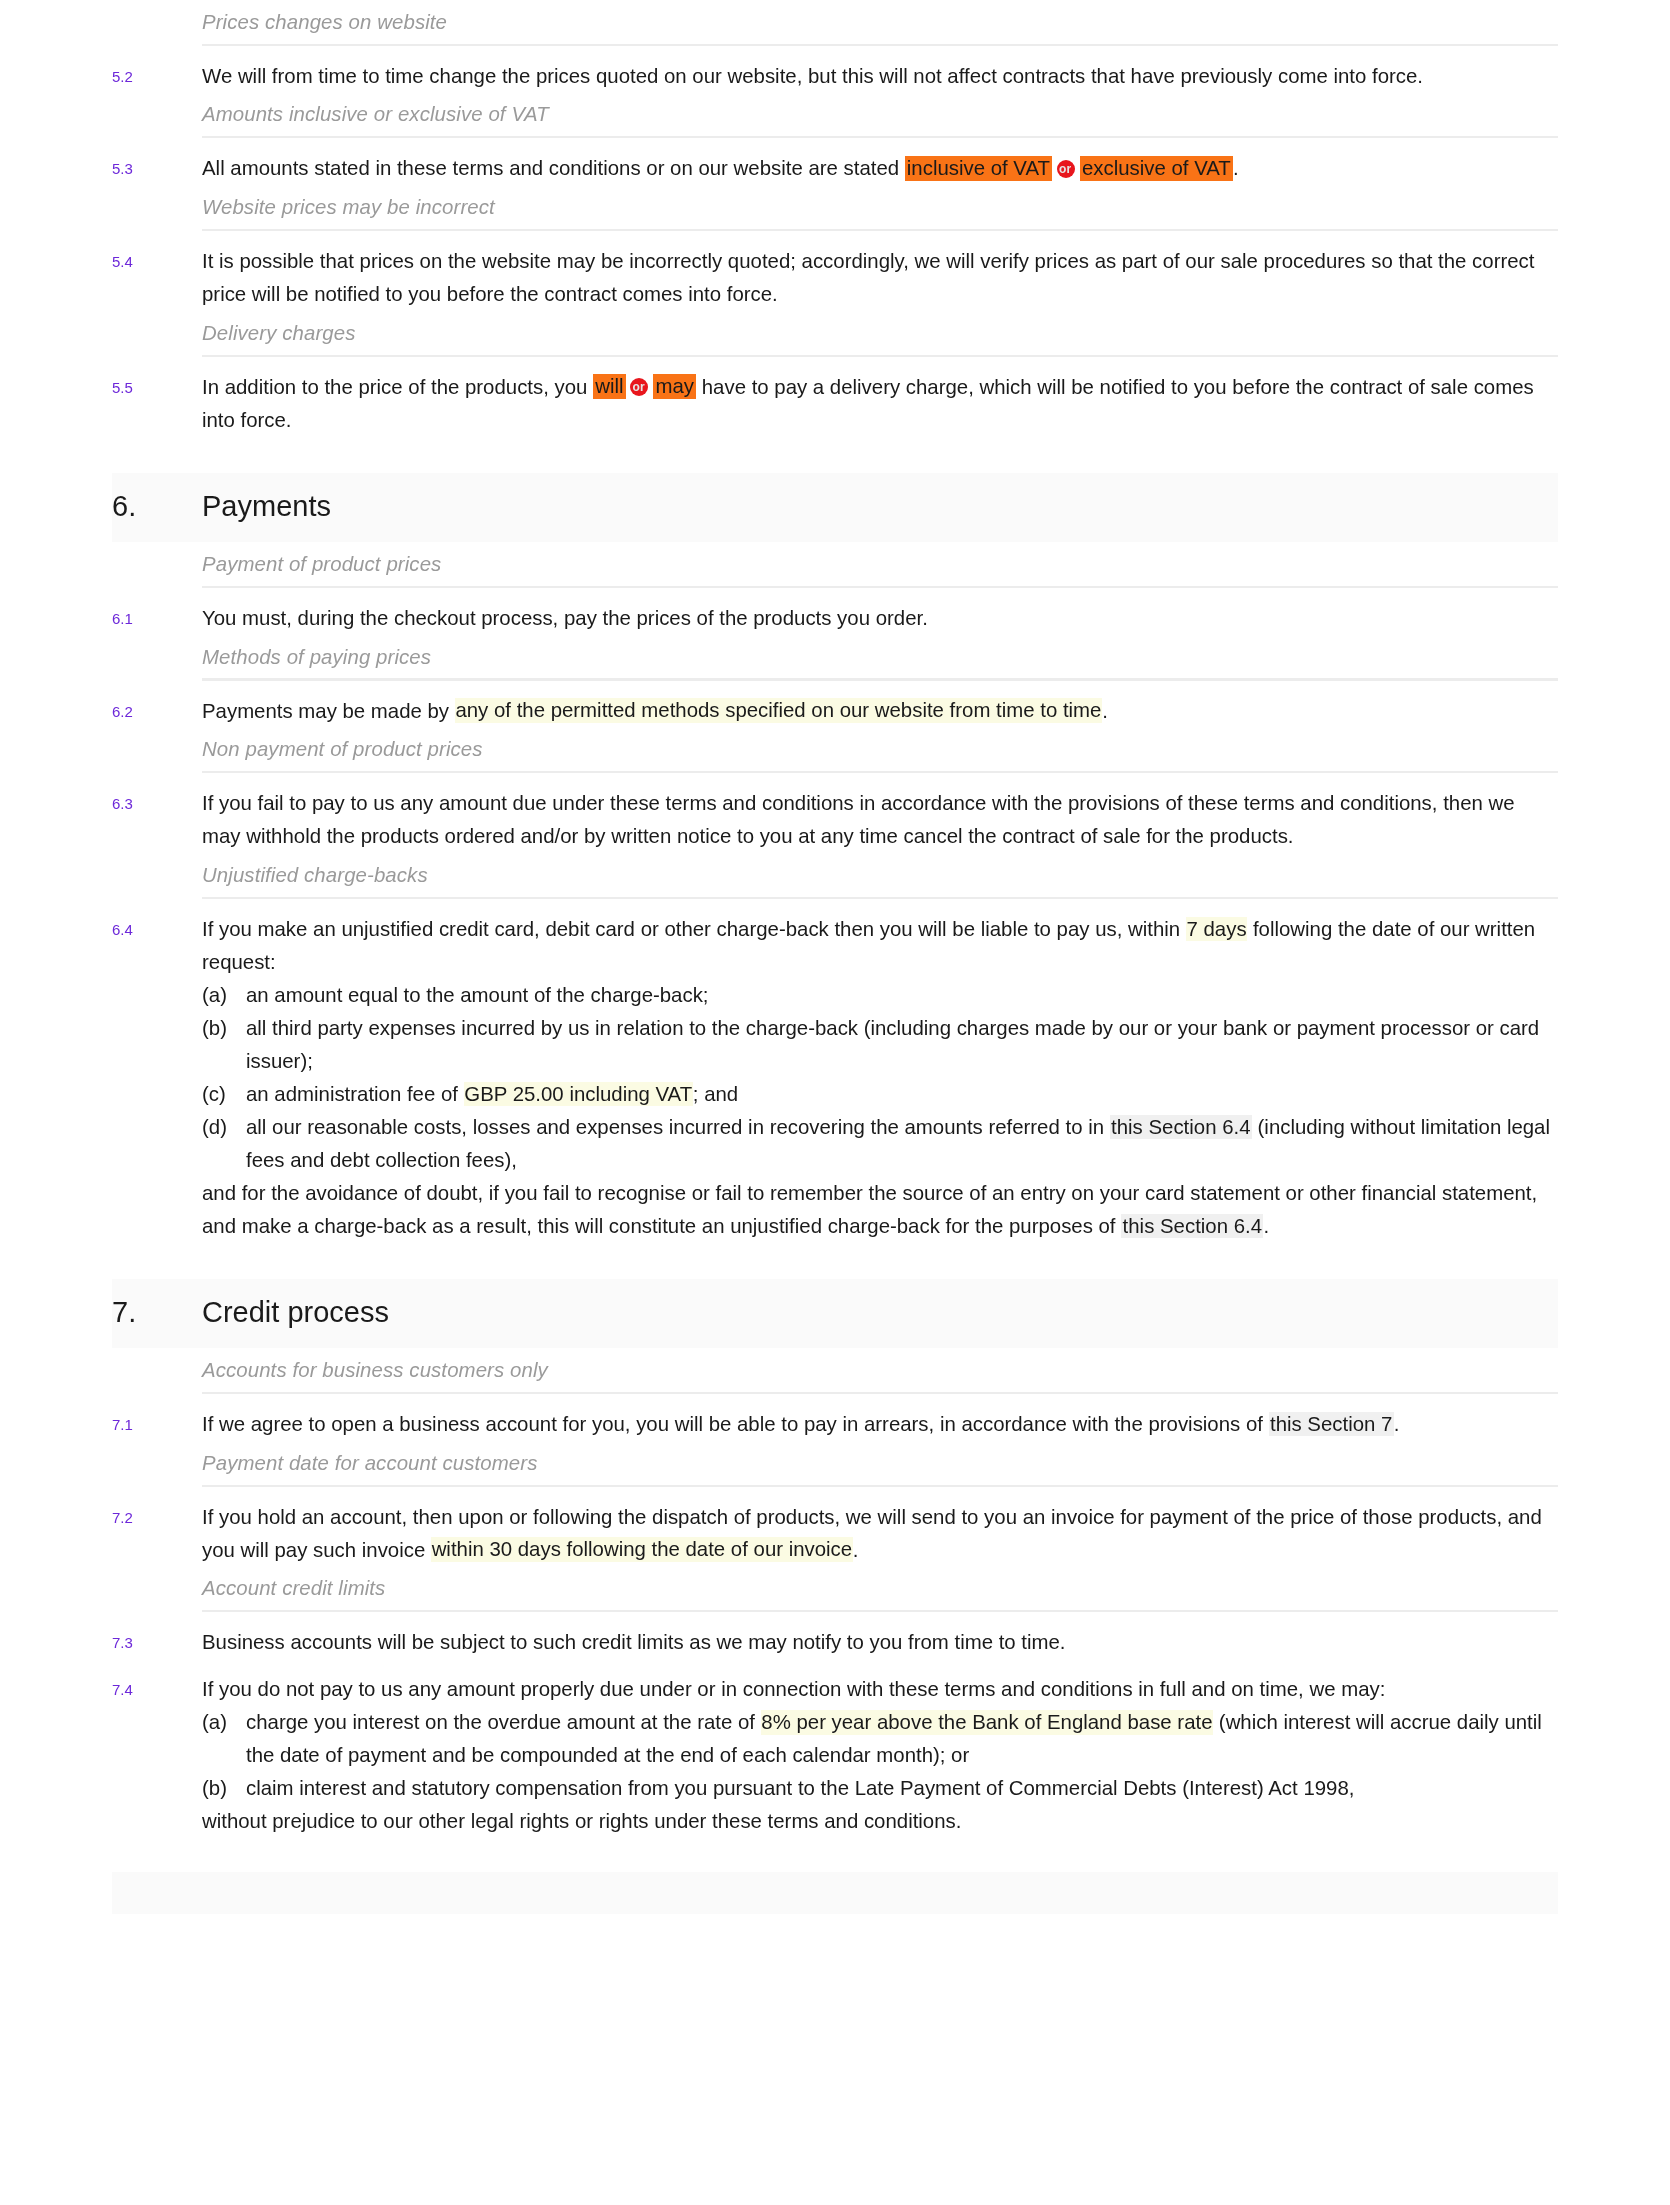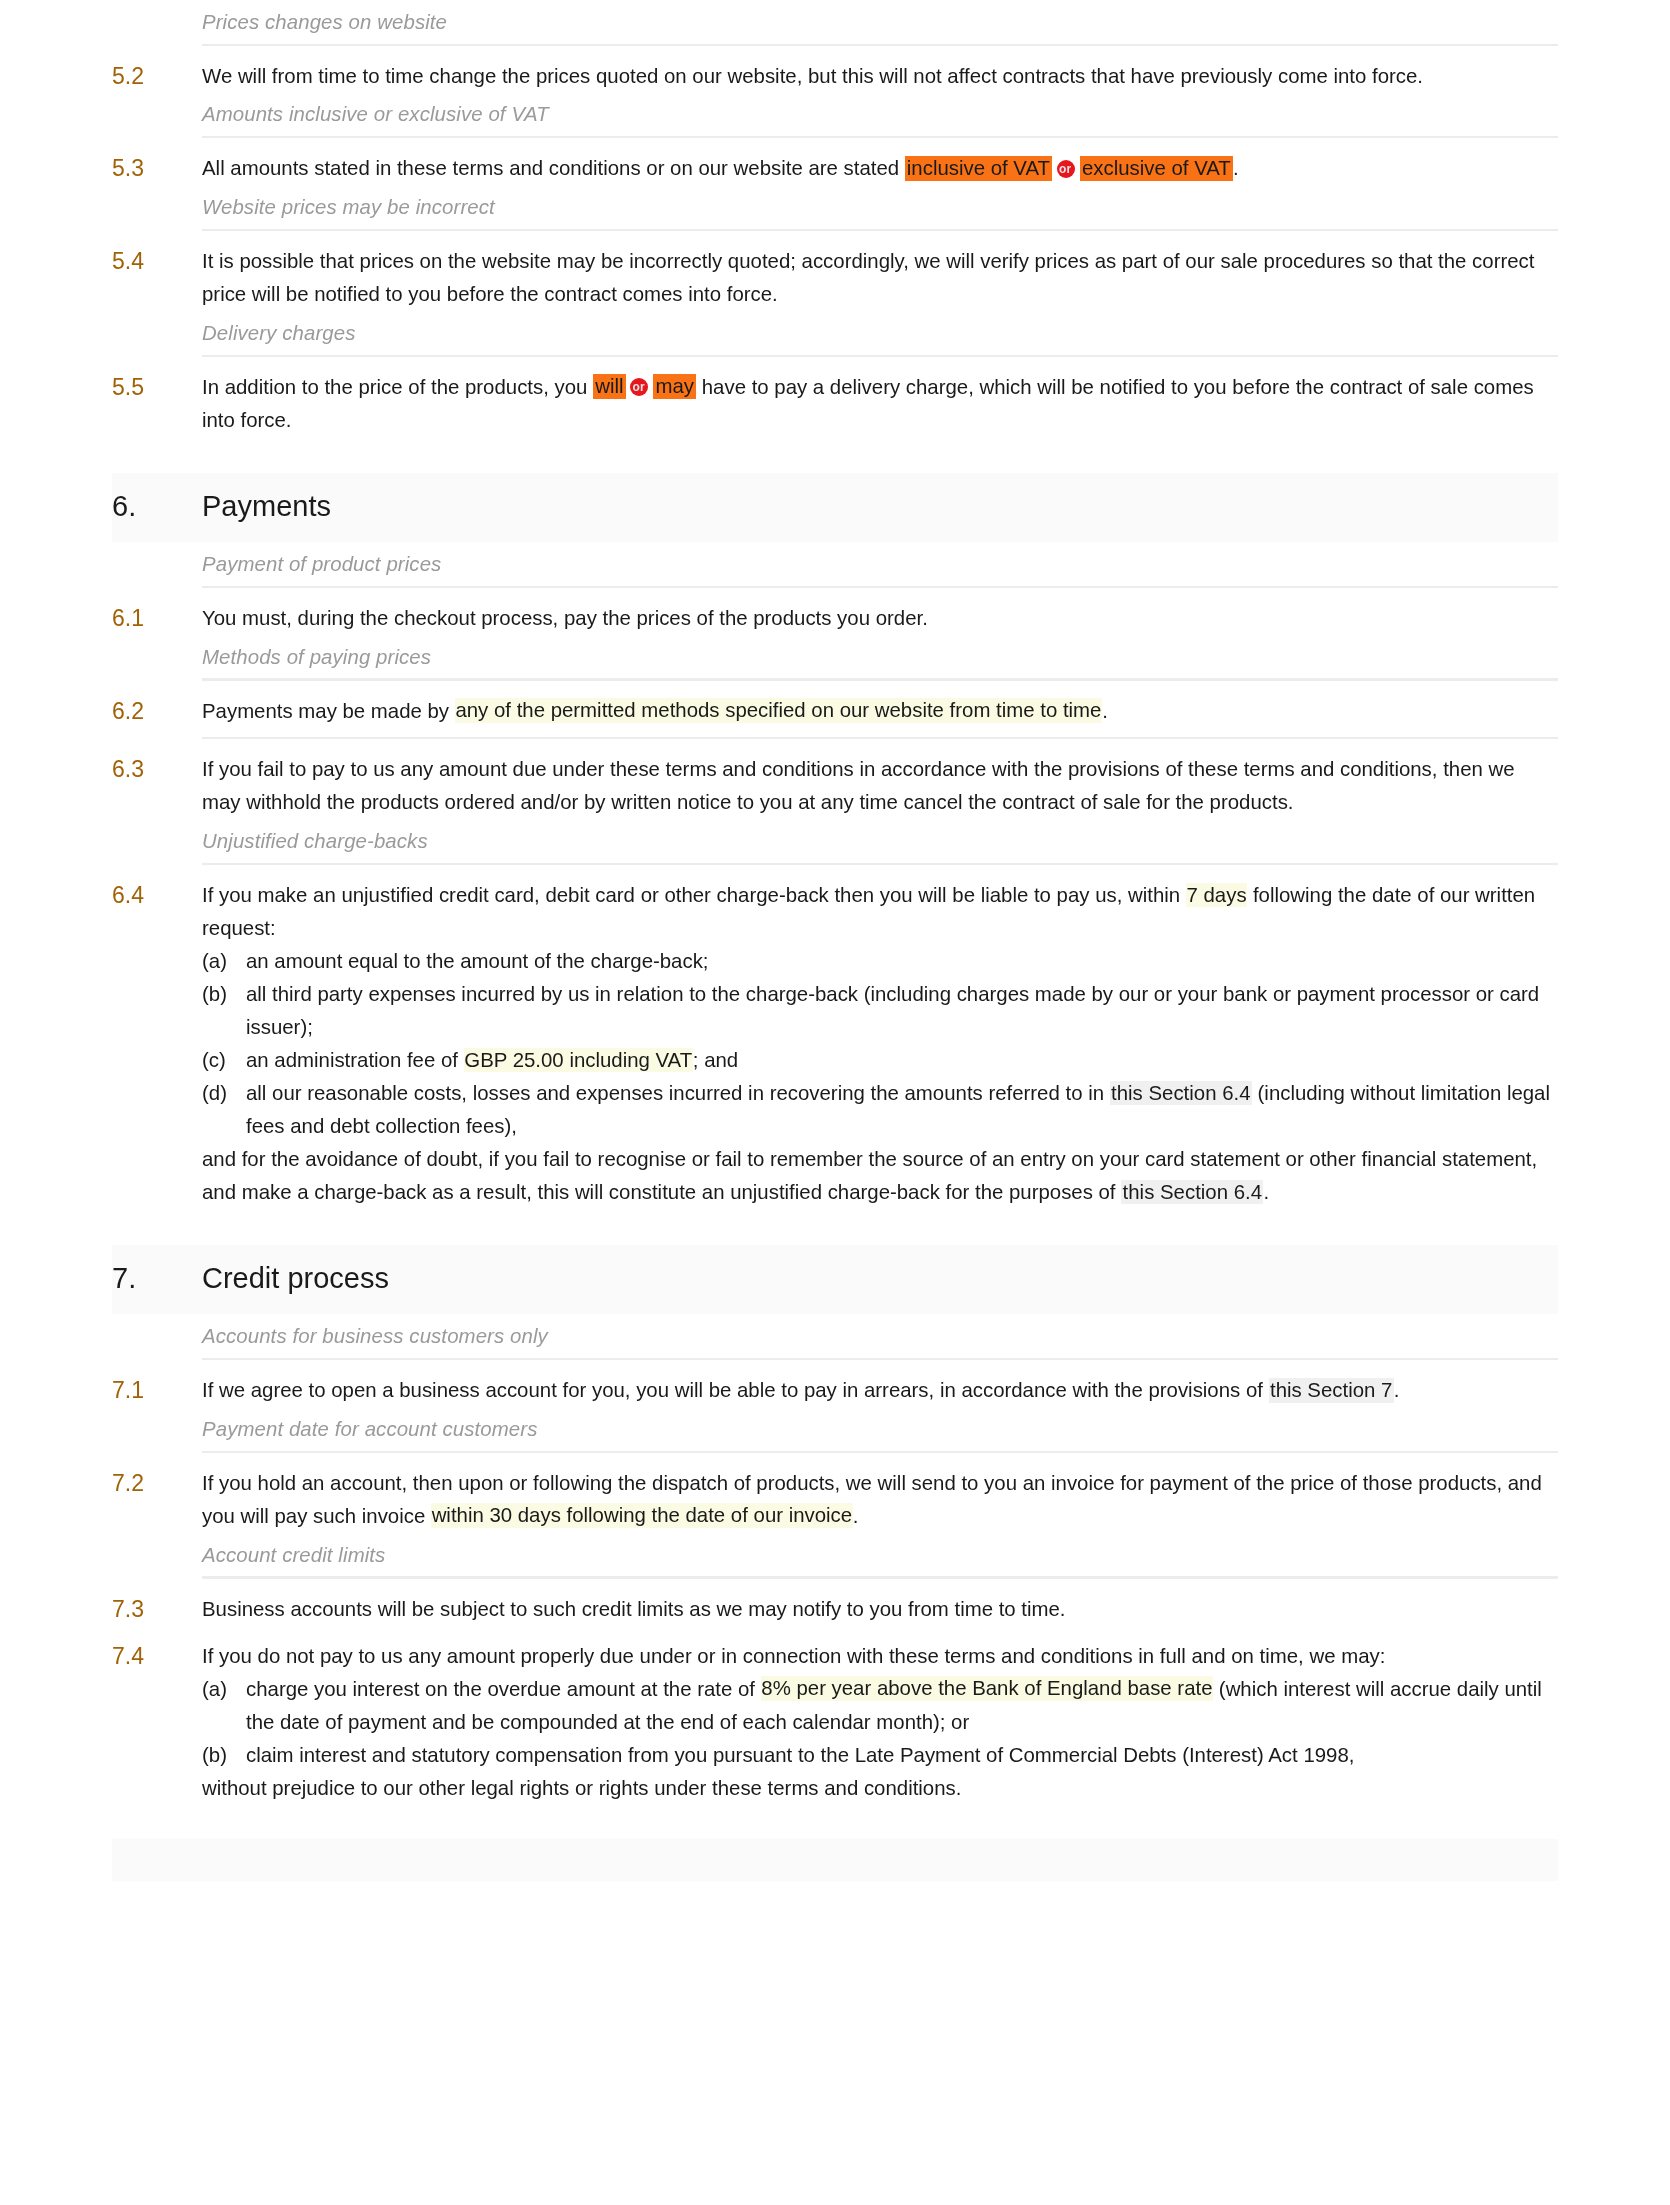--- a/index.html
+++ b/index.html
@@ -50,23 +50,23 @@
 
   
   .clause {
     display: flex;
     align-items: flex-start;
     margin: 14px 0 0 0;
   }
   .clause-num {
     width: 90px;
     flex: 0 0 90px;
-    font-size: 23px;
+    font-size: 15px;
     line-height: 33px;
-    color: #a16207;
+    color: #6d28d9;
   }
   .clause-body {
     flex: 1 1 auto;
     font-size: 20.4px;
     line-height: 33px;
     color: #1a1a1a;
     max-width: 1355px;
   }
   .clause-body p {
     margin: 0;
@@ -214,20 +214,21 @@
         </div>
         <div class="caption-block">
           <div class="caption">Methods of paying prices</div>
           <div class="rule"></div>
         </div>
         <div class="clause">
           <div class="clause-num">6.2</div>
           <div class="clause-body"><span>Payments may be made by </span><span class="hl-yellow">any of the permitted methods specified on our website from time to time</span><span>.</span></div>
         </div>
         <div class="caption-block">
+          <div class="caption">Non payment of product prices</div>
           <div class="rule"></div>
         </div>
         <div class="clause">
           <div class="clause-num">6.3</div>
           <div class="clause-body"><span>If you fail to pay to us any amount due under these terms and conditions in accordance with the provisions of these terms and conditions, then we may withhold the products ordered and/or by written notice to you at any time cancel the contract of sale for the products.</span></div>
         </div>
       </div>
 
     <div id="group64">
         <div class="caption-block">

